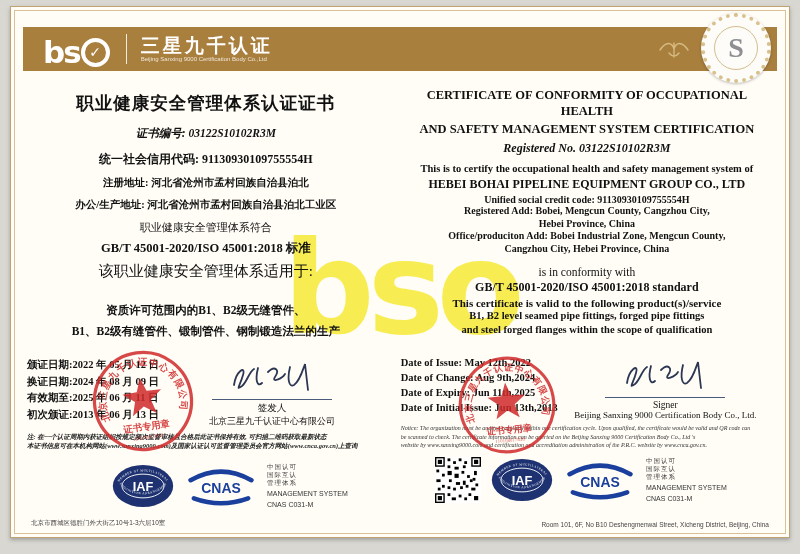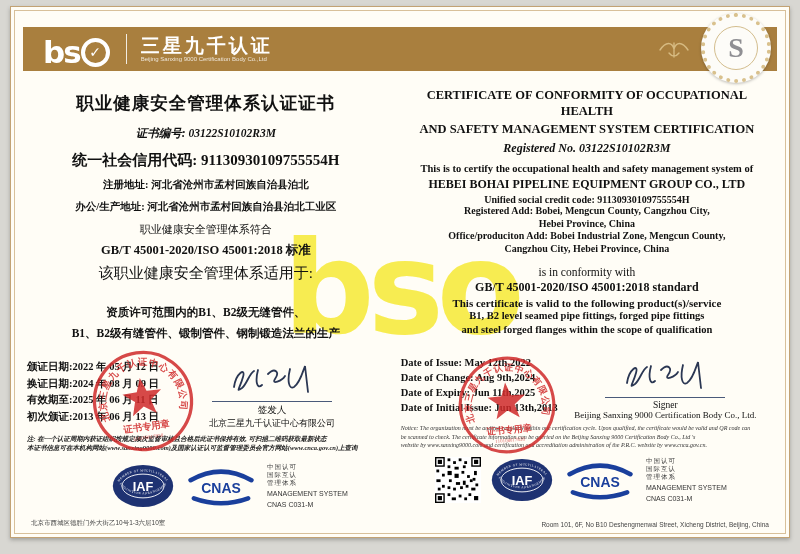--- a/index.html
+++ b/index.html
@@ -52,21 +52,21 @@
   }
   
   .columns{position:absolute;top:78px;left:16px;right:16px;bottom:84px;display:flex;z-index:2;}
   .col{position:relative;text-align:center;}
   .col-left{width:49%;padding-right:8px;}
   .col-right{width:51%;padding-left:8px;}
   
   .l-title{font-size:17.5px;font-weight:bold;letter-spacing:1px;margin-top:6px;}
   .l-certno{font-size:11.5px;font-weight:bold;font-style:italic;margin-top:11px;}
   .l-certify{font-size:13px;font-weight:bold;margin-top:11px;}
-  .l-credit{font-size:15px;font-weight:bold;margin-top:10px;}
+  .l-credit{font-size:12px;font-weight:bold;margin-top:10px;}
   .l-addr{font-size:10.5px;font-weight:bold;margin-top:8px;}
   .l-conform{font-size:11px;margin-top:8px;}
   .l-std{font-size:12.5px;font-weight:bold;margin-top:5px;}
   .l-scopeintro{font-size:15px;margin-top:5px;}
   .l-scope1{font-size:11.5px;font-weight:bold;margin-top:22px;}
   .l-scope2{font-size:11.5px;font-weight:bold;margin-top:6px;}
   
   .r-title{font-size:12.5px;font-weight:bold;line-height:16px;margin-top:2px;}
   .r-certno{font-size:12px;font-weight:bold;font-style:italic;margin-top:4px;}
   .r-certify{font-size:10.5px;font-weight:bold;margin-top:7px;}

